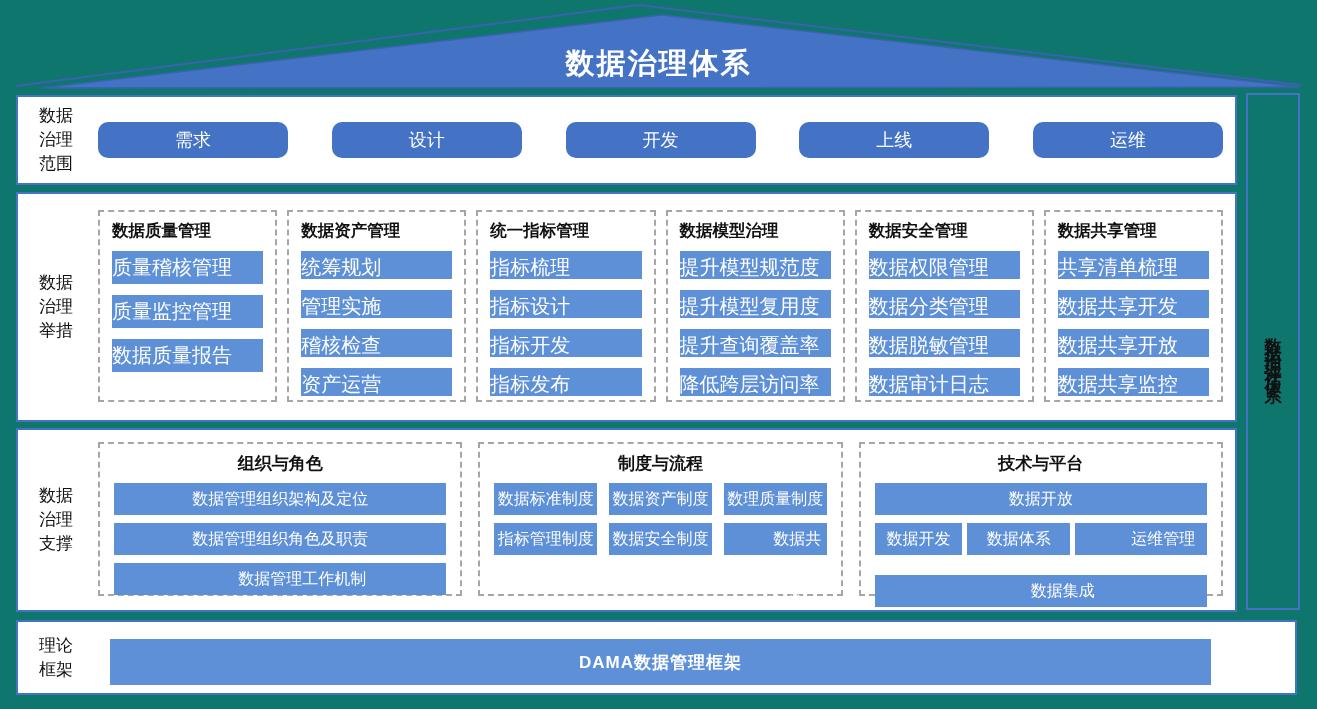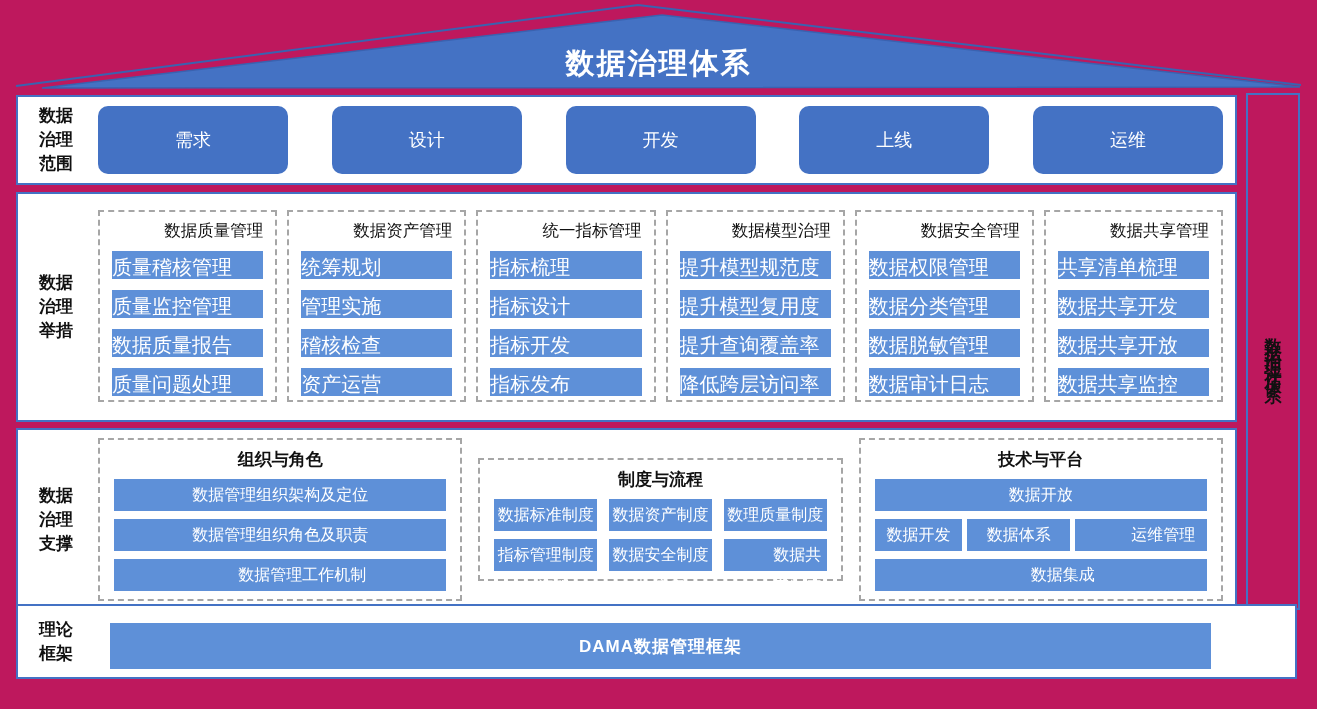--- a/index.html
+++ b/index.html
@@ -6,73 +6,73 @@
     --primary:#4472C4;
     --primary-dark:#2F5597;
     --light:#5E90D8;
     --frame:#4472C4;
     --dash:#A6A6A6;
     --ink:#111111;
   }
   *{box-sizing:border-box;margin:0;padding:0;}
   html,body{background:#ffffff;}
   body{font-family:"Liberation Sans","DejaVu Sans",sans-serif;}
-  .canvas{position:relative;width:1317px;height:709px;background:#be185d;overflow:hidden;}
+  .canvas{position:relative;width:1317px;height:709px;background:#0f766e;overflow:hidden;}
 
   
   .roof{position:absolute;left:0;top:0;width:1317px;height:92px;}
   .roof-title{position:absolute;left:0;top:44px;width:1317px;text-align:center;
     color:#fff;font-size:29px;font-weight:bold;letter-spacing:2px;}
 
   
   .frame{position:absolute;border:2px solid var(--frame);background:#fff;display:flex;align-items:stretch;}
   .side-label{width:76px;display:flex;align-items:center;justify-content:center;
-    font-size:17px;font-weight:bold;color:var(--ink);line-height:24px;
+    font-size:17px;font-weight:normal;color:var(--ink);line-height:24px;
     white-space:pre-line;text-align:left;flex:0 0 76px;}
 
   
   .frame-scope{left:16px;top:95px;width:1221px;height:90px;}
   .scope-btns{flex:1;display:flex;align-items:center;justify-content:space-between;
     padding:0 12px 0 4px;}
-  .scope-btn{width:190px;height:68px;background:var(--primary);border-radius:10px;
+  .scope-btn{width:190px;height:36px;background:var(--primary);border-radius:10px;
     color:#fff;font-size:18px;display:flex;align-items:center;justify-content:center;}
 
   
   .frame-measures{left:16px;top:192px;width:1221px;height:230px;}
   .mcols{flex:1;display:flex;gap:10px;padding:16px 12px 18px 4px;}
   .mcol{flex:1;border:2px dashed var(--dash);padding:6px 12px 4px 12px;display:flex;flex-direction:column;}
-  .mcol-title{text-align:right;font-size:16.5px;font-weight:normal;color:var(--ink);
+  .mcol-title{text-align:left;font-size:16.5px;font-weight:bold;color:var(--ink);
     margin:2px 0 9px 0;white-space:nowrap;}
   .bar{background:var(--light);color:#fff;font-size:20px;
     height:33px;line-height:33px;margin-bottom:11px;white-space:nowrap;overflow:hidden;}
   .mcol .bar:last-child{margin-bottom:0;}
 
   
   .frame-support{left:16px;top:428px;width:1221px;height:184px;}
-  .sgroups{flex:1;display:flex;gap:16px;padding:12px 12px 14px 4px;align-items:center;}
+  .sgroups{flex:1;display:flex;gap:16px;padding:12px 12px 14px 4px;}
   .sgroup{flex:1;border:2px dashed var(--dash);padding:6px 14px 8px 14px;display:flex;flex-direction:column;}
   .sgroup-title{text-align:center;font-size:17px;font-weight:bold;color:var(--ink);margin:2px 0 8px 0;}
   .srow{background:var(--light);color:#fff;font-size:16px;text-align:center;
     height:32px;line-height:32px;margin-bottom:8px;}
   .sgroup .srow:last-child{margin-bottom:0;padding-left:44px;}
   .sgrid{display:grid;grid-template-columns:1fr 1fr 1fr;column-gap:12px;row-gap:8px;}
   .sgrid .srow{margin-bottom:0;}
   .trow{display:flex;gap:5px;margin-bottom:8px;}
-  .trow .srow{margin-bottom:0;}
+  .trow .srow{margin-bottom:12px;}
   .tcell-1{flex:1;}
   .tcell-2{flex:1.18;}
 
   
   .eval-bar{position:absolute;left:1246px;top:93px;width:54px;height:517px;
     border:2px solid var(--frame);display:flex;align-items:center;justify-content:center;}
   .eval-text{writing-mode:vertical-lr;text-orientation:upright;
     font-size:17px;font-weight:bold;color:var(--ink);letter-spacing:7px;}
 
   
-  .frame-theory{left:16px;top:604px;width:1281px;height:75px;}
+  .frame-theory{left:16px;top:620px;width:1281px;height:75px;}
   .theory-bars{flex:1;display:flex;align-items:flex-end;gap:8px;padding:0 84px 8px 16px;}
   .tbar{flex:1;height:46px;background:var(--light);color:#fff;font-size:17px;font-weight:bold;
     display:flex;align-items:center;justify-content:center;letter-spacing:1px;}
 </style>
 </head>
 <body>
 
 <div class="canvas">
 
   <svg class="roof" viewBox="0 0 1317 92" xmlns="http://www.w3.org/2000/svg">
@@ -98,21 +98,20 @@
     <div class="side-label">数据
 治理
 举措</div>
     <div class="mcols">
 
       <div class="mcol">
         <div class="mcol-title">数据质量管理</div>
         <div class="bar">质量稽核管理</div>
         <div class="bar">质量监控管理</div>
         <div class="bar">数据质量报告</div>
-        <div class="bar">质量问题处理</div>
       </div>
 
       <div class="mcol">
         <div class="mcol-title">数据资产管理</div>
         <div class="bar">统筹规划</div>
         <div class="bar">管理实施</div>
         <div class="bar">稽核检查</div>
         <div class="bar">资产运营</div>
       </div>
 

